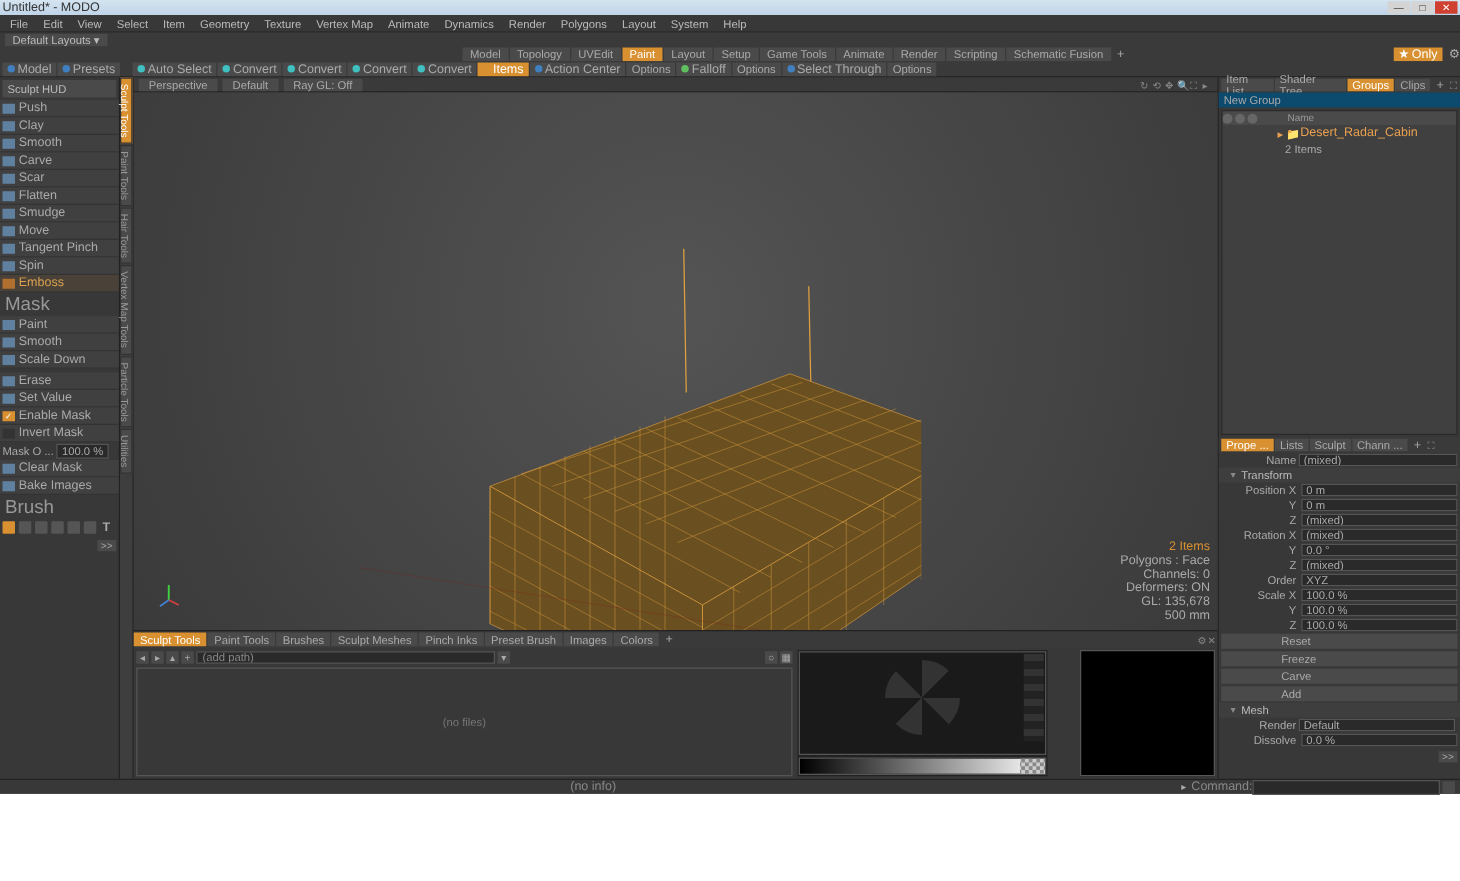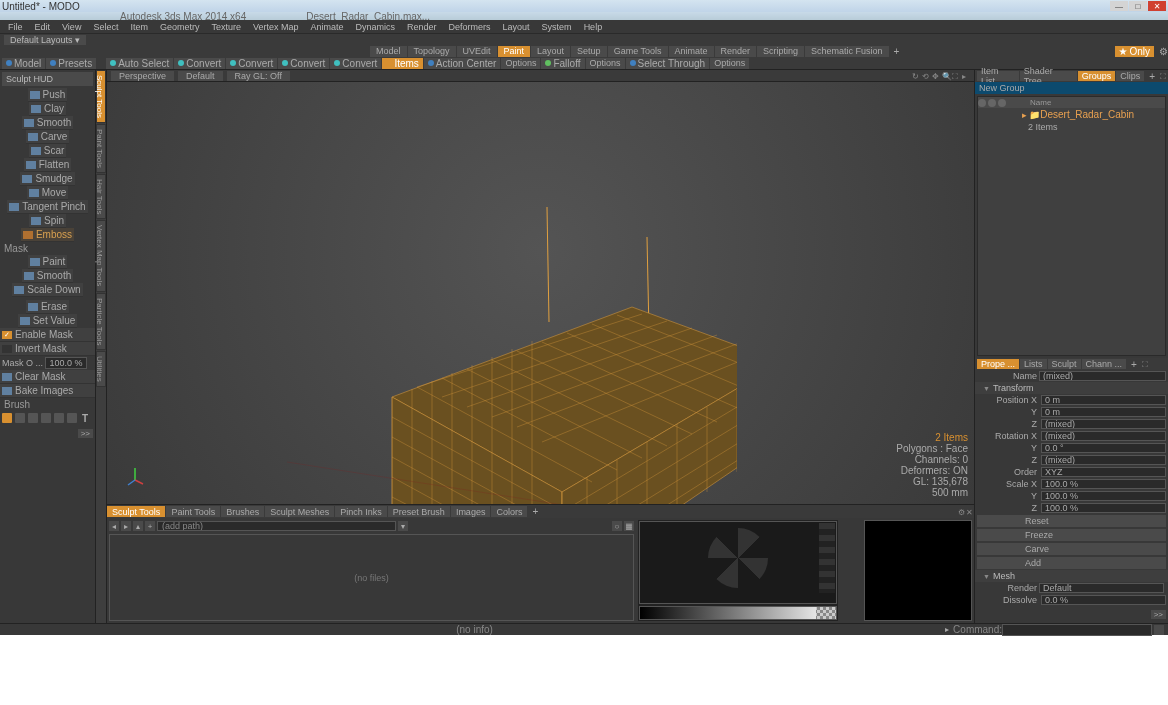--- a/index.html
+++ b/index.html
@@ -28,27 +28,27 @@
 .dot-cyan { background: #40c0c0; }
 .dot-green { background: #60c060; }
 .dot-orange { background: #d89030; }
 .spacer { flex: 1; }
 .only-btn { background: #d89030; color: #fff; font-size: 9px; padding: 0 4px; height: 11px; display: flex; align-items: center; gap: 2px; }
 .star { color: #fff; }
 .gear { color: #aaa; margin-left: 4px; font-size: 10px; }
 .main { flex: 1; display: flex; min-height: 0; }
 .left-panel { width: 96px; background: #383838; border-right: 1px solid #222; display: flex; flex-direction: column; }
 .left-header { background: #4a4a4a; color: #bbb; font-size: 9px; padding: 2px 4px; margin: 2px; }
-.tool-list { display: flex; flex-direction: column; align-items: center; }
+.tool-list { display: flex; flex-direction: column; }
 .tool-item { background: #404040; color: #aaa; font-size: 9px; padding: 1px 2px; display: flex; align-items: center; gap: 3px; border-bottom: 1px solid #333; cursor: pointer; }
 .tool-item.highlight { background: #4a4238; color: #d8a050; }
 .tool-icon { width: 10px; height: 8px; background: #6080a0; display: inline-block; }
 .tool-icon.orange { background: #b07030; }
 .tool-icon.check { background: #d89030; color: #fff; font-size: 7px; text-align: center; }
-.divider-label { background: #383838; color: #999; font-size: 10px; padding: 1px 4px; }
+.divider-label { background: #383838; color: #999; font-size: 15px; padding: 1px 4px; }
 .mask-row { display: flex; align-items: center; gap: 2px; padding: 1px 2px; }
 .mask-input { background: #2a2a2a; color: #aaa; font-size: 9px; border: 1px solid #555; width: 42px; text-align: center; padding: 0 2px; }
 .brush-icons { display: flex; gap: 3px; padding: 2px; }
 .brush-icon { width: 10px; height: 10px; background: #555; border-radius: 1px; }
 .brush-icon:first-child { background: #d89030; }
 .vtabs { width: 11px; background: #3e3e3e; display: flex; flex-direction: column; border-right: 1px solid #222; }
 .vtab { writing-mode: vertical-rl; text-orientation: mixed; background: #4a4a4a; color: #999; font-size: 8px; padding: 4px 1px; margin-bottom: 1px; border: 1px solid #333; cursor: pointer; }
 .vtab.active { background: #d89030; color: #fff; }
 .center { flex: 1; display: flex; flex-direction: column; min-width: 0; }
 .viewport-header { height: 12px; background: #3a3a3a; display: flex; align-items: center; padding: 0 4px; gap: 4px; border-bottom: 1px solid #222; }
@@ -103,37 +103,33 @@
 </head>
 <body>
 
 <div class="app">
   <div class="titlebar">
     <span class="titlebar-text">Untitled* - MODO</span>
     <span class="win-btn win-min">—</span>
     <span class="win-btn win-max">□</span>
     <span class="win-btn win-close">✕</span>
   </div>
-  <div class="faint-tabs">
-    <span>Autodesk 3ds Max 2014 x64</span>
-    <span>Desert_Radar_Cabin.max...</span>
-  </div>
   <div class="menubar">
     <span>File</span>
     <span>Edit</span>
     <span>View</span>
     <span>Select</span>
     <span>Item</span>
     <span>Geometry</span>
     <span>Texture</span>
     <span>Vertex Map</span>
     <span>Animate</span>
     <span>Dynamics</span>
     <span>Render</span>
-    <span>Deformers</span>
+    <span>Polygons</span>
     <span>Layout</span>
     <span>System</span>
     <span>Help</span>
   </div>
   <div class="toolbar">
     <span class="layout-dd">Default Layouts ▾</span>
   </div>
   <div class="tabstrip">
     <span class="tab">Model</span>
     <span class="tab">Topology</span>

